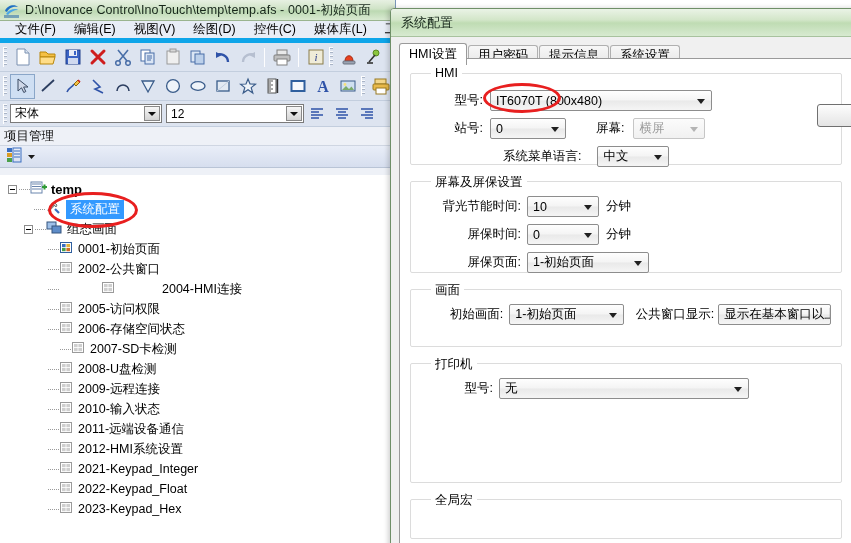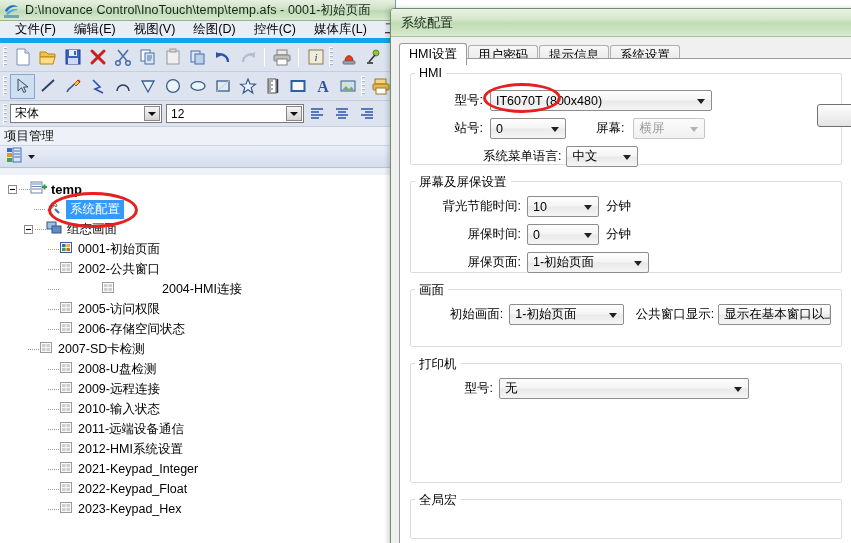--- a/index.html
+++ b/index.html
@@ -151,21 +151,21 @@
     padding: 8px 10px;
   }
   #tabpage:before {
     content: ""; position: absolute; left: 0; top: -1px; width: 62px; height: 1px; background: #fff;
   }
   .group {
     position: relative; border: 1px solid #dcdcdc; border-radius: 2px;
     margin: 12px 0 0 0; padding: 14px 10px 10px 10px;
   }
   .group > .glabel {
-    position: absolute; left: 4px; top: -8px; background: #fff;
+    position: absolute; left: 20px; top: -8px; background: #fff;
     padding: 0 4px; font-size: 12.5px; color: #000;
   }
   .row { display: flex; align-items: center; margin-bottom: 7px; }
   .flabel { font-size: 12.5px; color: #000; text-align: right; white-space: nowrap; }
   .dcombo {
     height: 21px; border: 1px solid #8d8d8d; border-radius: 2px;
     background: linear-gradient(to bottom,#fefefe 0%, #f4f4f4 48%, #e9e9e9 52%, #f5f5f5 100%);
     display: flex; align-items: center; position: relative;
     font-size: 12.5px; color: #000; padding-left: 5px;
   }
@@ -550,21 +550,21 @@
             <span class="dotline-h"></span>
             <span><svg width="15" height="14" viewBox="0 0 15 14">
                 <rect x="1.5" y="1.5" width="11" height="10" fill="#ffffff" stroke="#9a9a9a"></rect>
                 <rect x="3" y="3" width="3.6" height="3.2" fill="#cfcfcf"></rect>
                 <rect x="7.4" y="3" width="3.6" height="3.2" fill="#cfcfcf"></rect>
                 <rect x="3" y="7" width="3.6" height="3.2" fill="#cfcfcf"></rect>
                 <rect x="7.4" y="7" width="3.6" height="3.2" fill="#cfcfcf"></rect>
               </svg></span>
             <span class="lbl">2006-存储空间状态</span>
           </div>
-          <div class="tnode" style="padding-left: 28px;">
+          <div class="tnode" style="padding-left: 60px;">
             <span class="dotline-h"></span>
             <span><svg width="15" height="14" viewBox="0 0 15 14">
                 <rect x="1.5" y="1.5" width="11" height="10" fill="#ffffff" stroke="#9a9a9a"></rect>
                 <rect x="3" y="3" width="3.6" height="3.2" fill="#cfcfcf"></rect>
                 <rect x="7.4" y="3" width="3.6" height="3.2" fill="#cfcfcf"></rect>
                 <rect x="3" y="7" width="3.6" height="3.2" fill="#cfcfcf"></rect>
                 <rect x="7.4" y="7" width="3.6" height="3.2" fill="#cfcfcf"></rect>
               </svg></span>
             <span class="lbl">2007-SD卡检测</span>
           </div>
@@ -693,21 +693,21 @@
             <span>0</span>
             <span class="arrow"></span>
           </div>
           <span class="flabel" style="margin-left:30px;">屏幕:</span>
           <div class="dcombo dis" style="width:72px; margin-left:9px;">
             <span>横屏</span>
             <span class="arrow"></span>
           </div>
         </div>
 
-        <div class="row" style="margin-left:62px;">
+        <div class="row" style="margin-left:82px;gap:11px;">
           <span class="flabel">系统菜单语言:</span>
           <div class="dcombo" style="width:72px; margin-left:5px;">
             <span>中文</span>
             <span class="arrow"></span>
           </div>
         </div>
       </div>
 
       <div class="group" style="margin-top:16px; height:92px;">
         <span class="glabel">屏幕及屏保设置</span>

